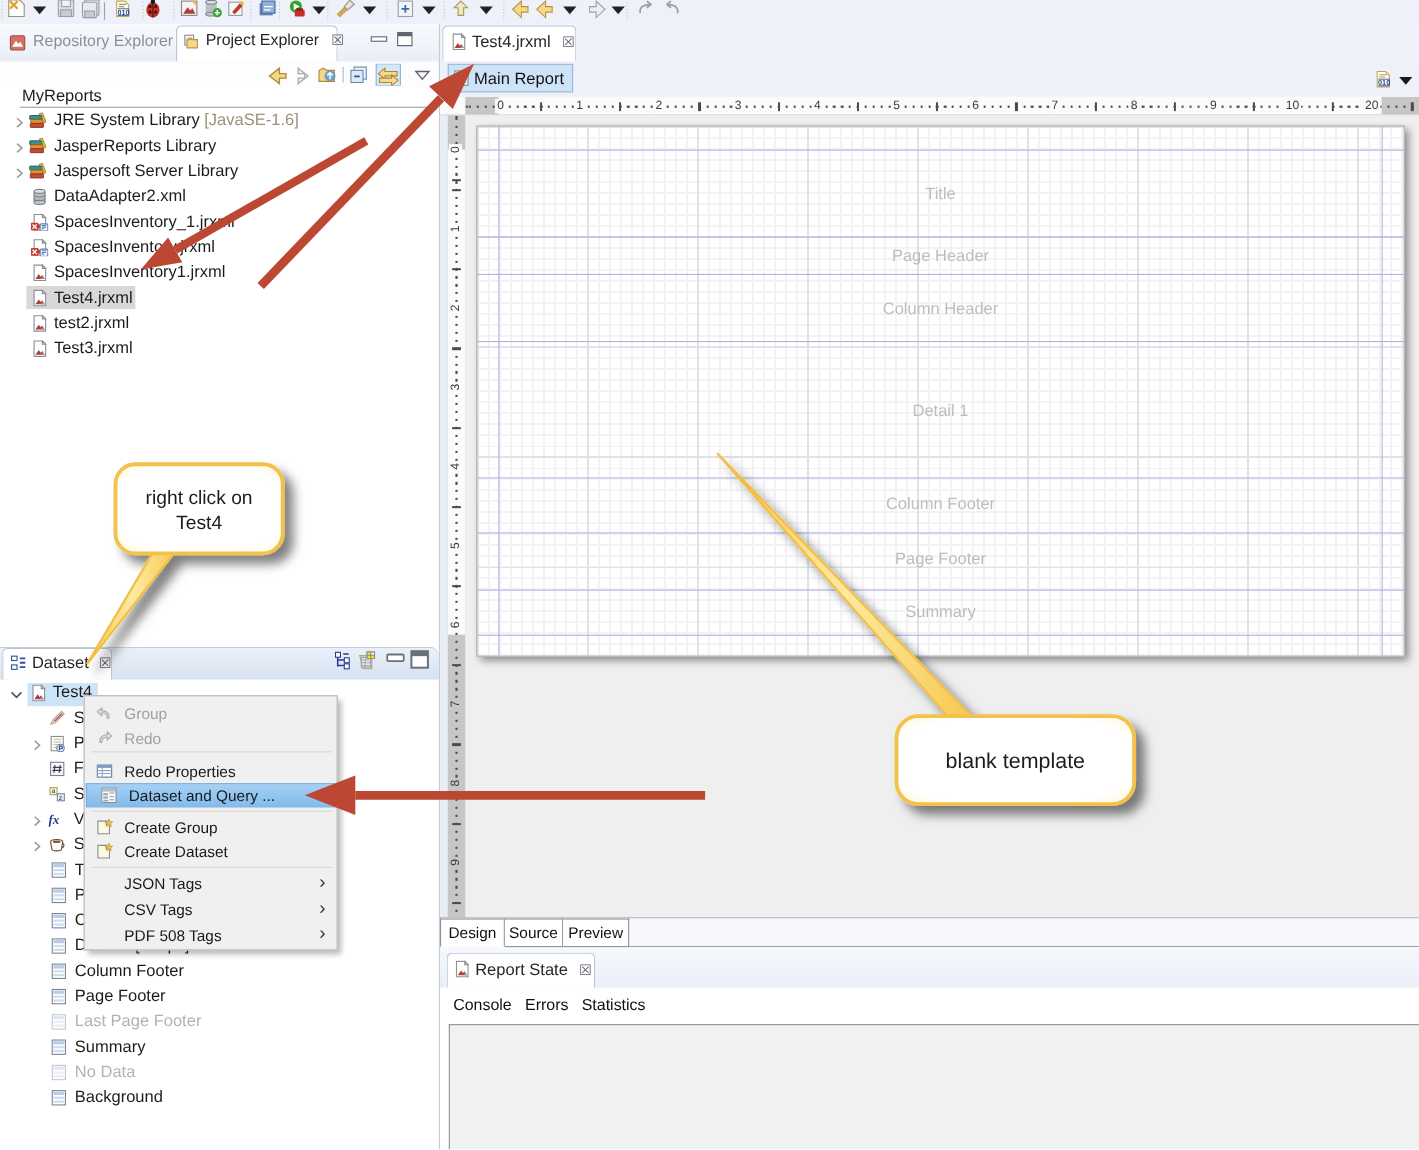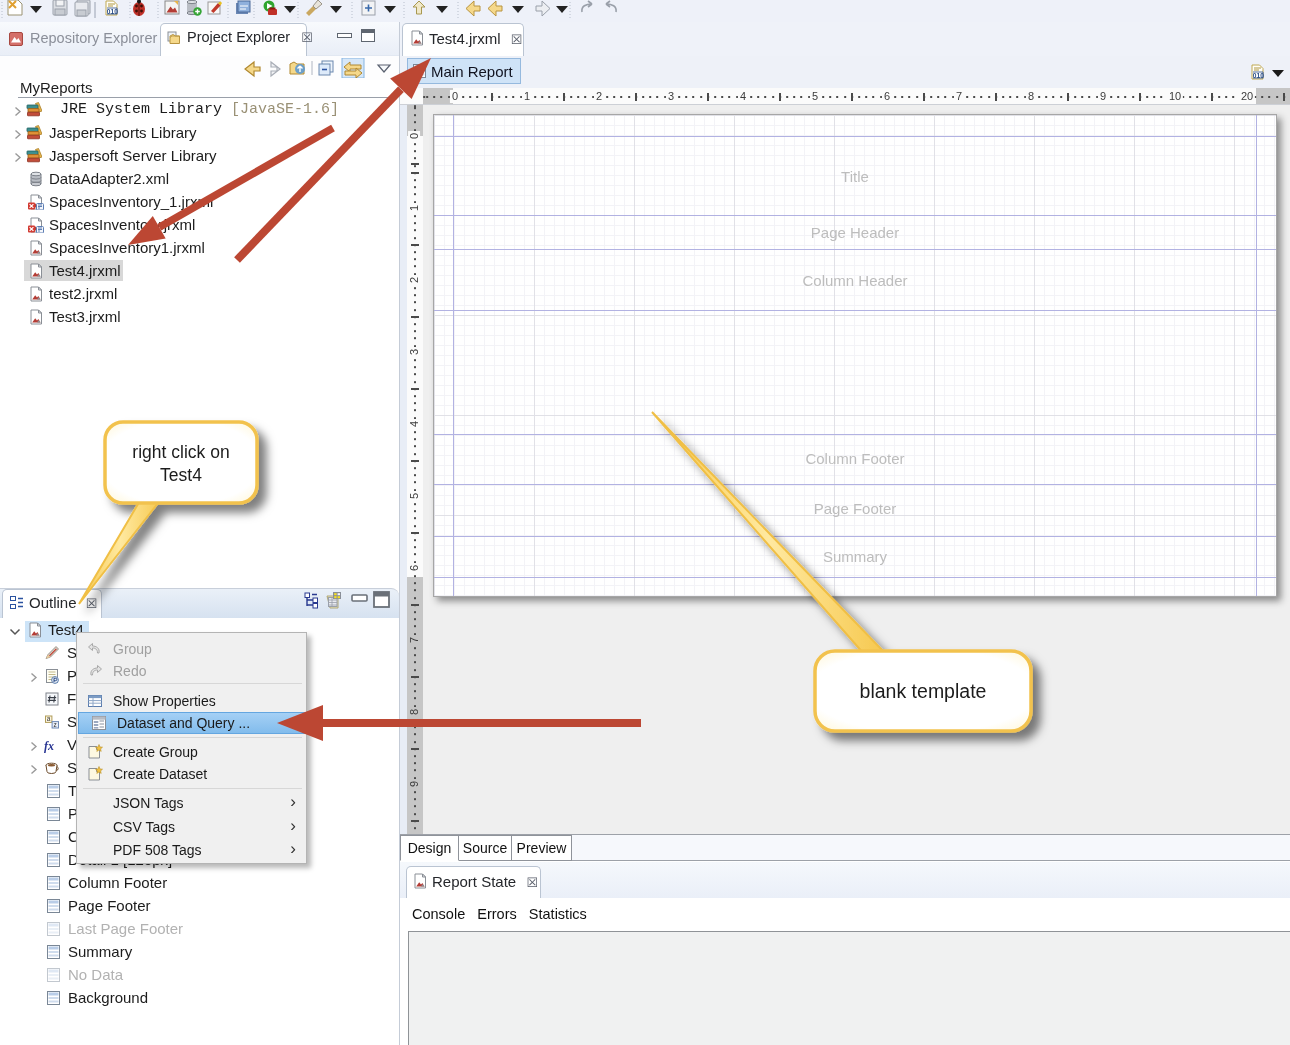--- a/index.html
+++ b/index.html
@@ -310,21 +310,21 @@
 <div class="abs txt" style="left:20px;top:79px;font-size:15px;color:#1e1e1e;">MyReports</div>
 <div class="abs" style="left:18px;top:97px;width:378px;height:1px;background:#9aa0aa;"></div>
 <div id="pe-tree">
   <div class="row" style="left:0;top:99px;width:399px;">
       <svg class="abs" style="left:14px;top:7px;" width="8" height="11">
         <path d="M1.5 1.5 L6 5.5 L1.5 9.5" fill="none" stroke="#9a9a9a" stroke-width="1.4"></path>
       </svg>
       <svg class="ic" style="left:26px;" width="16" height="16">
         <use href="#sym-lib"></use>
       </svg>
-      <span class="tx" style="left:60px;font-family:Liberation Mono, monospace;">JRE System Library <span style="color:#9a9176;">[JavaSE-1.6]</span></span>
+      <span class="tx" style="left:49px;">JRE System Library <span style="color:#9a9176;">[JavaSE-1.6]</span></span>
     </div>
   <div class="row" style="left:0;top:122px;width:399px;">
       <svg class="abs" style="left:14px;top:7px;" width="8" height="11">
         <path d="M1.5 1.5 L6 5.5 L1.5 9.5" fill="none" stroke="#9a9a9a" stroke-width="1.4"></path>
       </svg>
       <svg class="ic" style="left:26px;" width="16" height="16">
         <use href="#sym-lib"></use>
       </svg>
       <span class="tx" style="left:49px;">JasperReports Library</span>
     </div>
@@ -381,21 +381,21 @@
       <span class="tx" style="left:49px;">Test3.jrxml</span>
     </div>
 </div>
 
 <div class="abs" style="left:0;top:588px;width:399px;height:30px;background:linear-gradient(#eaf0f8,#d6e2f0);border-top:1px solid #c8cfda;border-radius:0 8px 0 0;"></div>
 <div class="abs" id="outline-tab" style="left:2px;top:589px;width:100px;height:29px;background:#ffffff;border:1px solid #bac4d2;border-bottom:none;border-radius:5px 5px 0 0;"></div>
 <div class="abs txt" style="left:10px;top:594px;font-size:15px;color:#25272b;">
   <svg class="abs" style="left:-1px;top:1px;" width="16" height="16">
       <use href="#sym-outview"></use>
     </svg>
-  <span style="padding-left:19px;">Outline</span>
+  <span style="padding-left:19px;">Dataset</span>
   <span style="color:#5a5f6b;padding-left:5px;font-size:13px;">☒</span>
 </div>
 <div class="abs" id="outline-toolbar" style="left:300px;top:590px;width:95px;height:22px;">
 <svg width="95" height="22" viewBox="0 0 95 22">
   <g transform="translate(5,3)">
         <rect x="0" y="0" width="4.5" height="4.5" fill="#fff" stroke="#2a3a90"></rect>
         <path d="M2 4.5 L2 13 M2 7 L8 7 M2 12 L8 12 M7 1.5 L12 1.5" stroke="#2a3a90" stroke-width="1.4" fill="none"></path>
         <rect x="8" y="5" width="4.5" height="4.5" fill="#fff" stroke="#2a3a90"></rect>
         <rect x="8" y="10.5" width="4.5" height="4.5" fill="#fff" stroke="#2a3a90"></rect>
       </g>
@@ -594,20 +594,21 @@
     <div class="abs" style="left:0;top:100px;width:842px;height:1px;background:#b2b2e2;"></div>
     <div class="abs" style="left:0;top:134px;width:842px;height:1px;background:#b2b2e2;"></div>
     <div class="abs" style="left:0;top:195px;width:842px;height:1px;background:#b2b2e2;"></div>
     <div class="abs" style="left:0;top:319px;width:842px;height:1px;background:#b2b2e2;"></div>
     <div class="abs" style="left:0;top:369px;width:842px;height:1px;background:#b2b2e2;"></div>
     <div class="abs" style="left:0;top:421px;width:842px;height:1px;background:#b2b2e2;"></div>
     <div class="abs" style="left:0;top:462px;width:842px;height:1px;background:#b2b2e2;"></div>
     <div class="abs txt" style="left:0;top:53px;width:842px;text-align:center;font-size:15px;color:#bdbdbd;">Title</div>
     <div class="abs txt" style="left:0;top:109px;width:842px;text-align:center;font-size:15px;color:#bdbdbd;">Page Header</div>
     <div class="abs txt" style="left:0;top:157px;width:842px;text-align:center;font-size:15px;color:#bdbdbd;">Column Header</div>
+    <div class="abs txt" style="left:0;top:250px;width:842px;text-align:center;font-size:15px;color:#bdbdbd;">Detail 1</div>
     <div class="abs txt" style="left:0;top:335px;width:842px;text-align:center;font-size:15px;color:#bdbdbd;">Column Footer</div>
     <div class="abs txt" style="left:0;top:385px;width:842px;text-align:center;font-size:15px;color:#bdbdbd;">Page Footer</div>
     <div class="abs txt" style="left:0;top:433px;width:842px;text-align:center;font-size:15px;color:#bdbdbd;">Summary</div>
   </div>
 </div>
 
 <div class="abs" id="vruler" style="left:407px;top:105px;width:16px;height:729px;background:#c6c6c6;overflow:hidden;">
   <div class="abs" style="left:0;top:31px;width:16px;height:441px;background:#fbfbfb;"></div>
   <div class="abs" id="vticks-s" style="left:6px;top:0;width:3px;height:729px;"></div>
   <div class="abs" id="vticks-m" style="left:3px;top:0;width:9px;height:729px;"></div>
@@ -655,21 +656,21 @@
       <svg class="ic" width="16" height="16">
         <use href="#sym-redo"></use>
       </svg>
       <span class="tx">Redo</span>
     </div>
   <div class="msep" style="top:50px;"></div>
   <div class="mi" style="left:0;top:57px;width:229px;">
       <svg class="ic" width="16" height="16">
         <use href="#sym-table"></use>
       </svg>
-      <span class="tx">Show Properties</span>
+      <span class="tx">Redo Properties</span>
     </div>
   <div class="abs" style="left:1px;top:79px;width:227px;height:22px;background:linear-gradient(#a5d0f5,#82bcec);border:1px solid #64a6e0;"></div>
   <div class="mi" style="left:4px;top:79px;width:229px;">
       <svg class="ic" width="16" height="16">
         <use href="#sym-dataset"></use>
       </svg>
       <span class="tx">Dataset and Query ...</span>
     </div>
   <div class="msep" style="top:104px;"></div>
   <div class="mi" style="left:0;top:108px;width:229px;">

